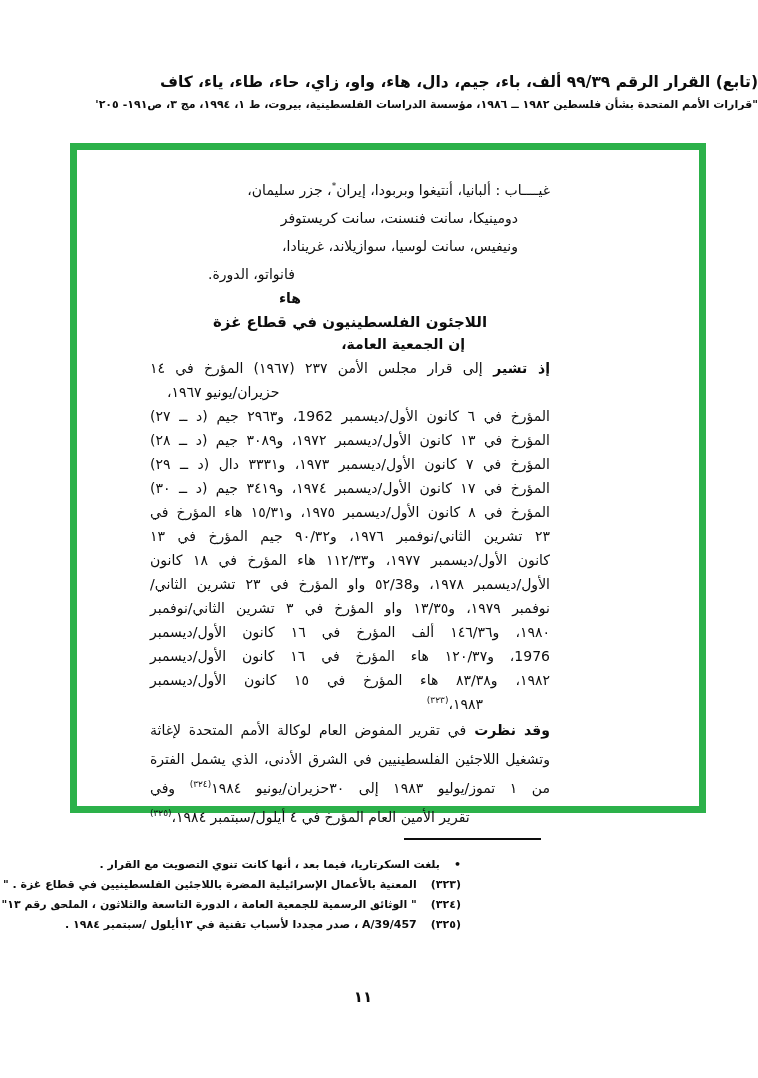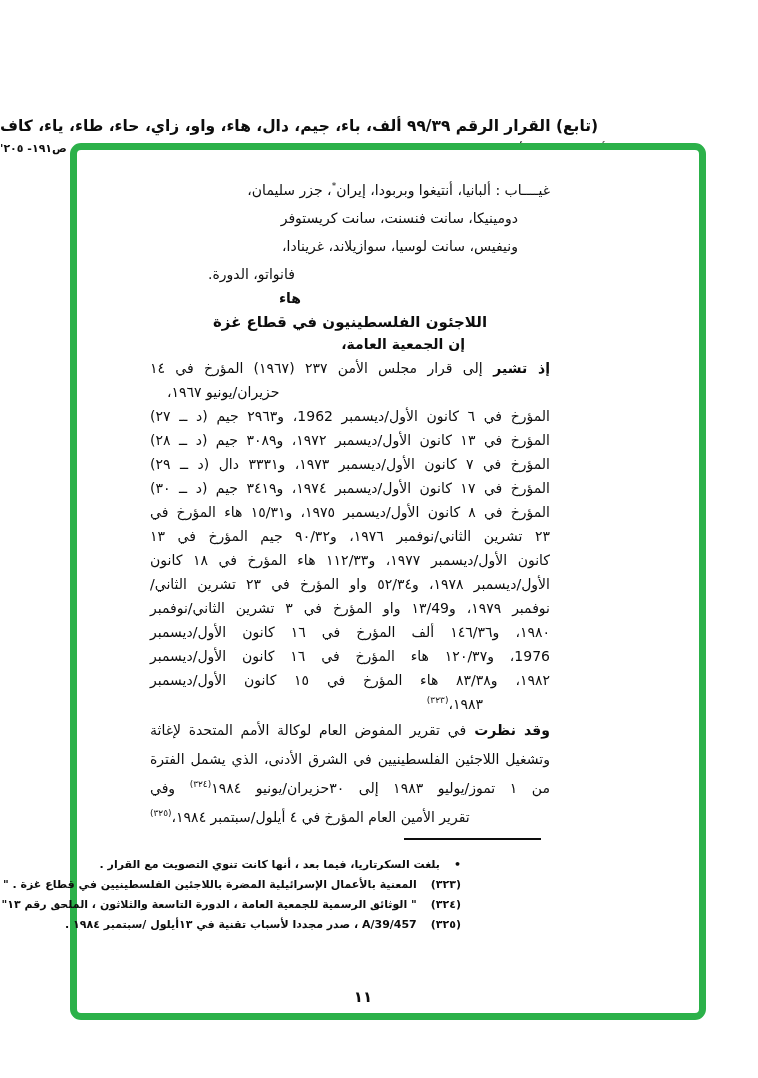--- a/index.html
+++ b/index.html
@@ -1,27 +1,27 @@
 <!DOCTYPE html>
 <html lang="ar"><head>
 <meta charset="utf-8">
 <style>
   html,body{margin:0;padding:0;}
   body{
     width:758px;height:1078px;position:relative;background:#ffffff;
     font-family:"DejaVu Sans",sans-serif;color:#0d0d0d;overflow:hidden;
   }
   
-  .pg-header{position:absolute;left:0;top:70px;width:758px;direction:rtl;text-align:left;margin-top:44px;}
+  .pg-header{position:absolute;left:0;top:70px;width:758px;direction:rtl;text-align:right;}
   .hdr1{font-size:15.5px;font-weight:bold;line-height:24px;}
   .hdr2{font-size:11px;font-weight:bold;line-height:18px;margin-top:2px;}
   
   .frame{
-    position:absolute;left:70px;top:143px;width:636px;height:877px;
-    border:7px solid #2cb14a;border-radius:11px;box-sizing:border-box;background:#fff;
+    position:absolute;left:70px;top:143px;width:636px;height:670px;
+    border:7px solid #2cb14a;border-radius:0;box-sizing:border-box;background:#fff;
   }
   
   .doc-col{direction:rtl;padding:26px 149px 0 73px;font-size:14px;}
   .line{display:block;}
   .a-r{text-align:right;}
   .a-l{text-align:left;}
   .a-j{text-align:justify;text-align-last:justify;}
   .absent-block .line{line-height:28px;}
   .preamble{}
   .preamble .line{line-height:24px;}
@@ -66,22 +66,22 @@
         <div class="line a-r" style="margin-right: 85px;"><b>إن الجمعية العامة،</b></div>
         <div class="line a-j"><b>إذ تشير </b><span>إلى قرار مجلس الأمن ٢٣٧ (١٩٦٧) المؤرخ في ١٤</span></div>
         <div class="line a-l" style="margin-left: 17px;"><span>حزيران/يونيو ١٩٦٧،</span></div>
         <div class="line a-j"><span>المؤرخ في ٦ كانون الأول/ديسمبر 1962، و٢٩٦٣ جيم (د ــ ٢٧)</span></div>
         <div class="line a-j"><span>المؤرخ في ١٣ كانون الأول/ديسمبر ١٩٧٢، و٣٠٨٩ جيم (د ــ ٢٨)</span></div>
         <div class="line a-j"><span>المؤرخ في ٧ كانون الأول/ديسمبر ١٩٧٣، و٣٣٣١ دال (د ــ ٢٩)</span></div>
         <div class="line a-j"><span>المؤرخ في ١٧ كانون الأول/ديسمبر ١٩٧٤، و٣٤١٩ جيم (د ــ ٣٠)</span></div>
         <div class="line a-j"><span>المؤرخ في ٨ كانون الأول/ديسمبر ١٩٧٥، و١٥/٣١ هاء المؤرخ في</span></div>
         <div class="line a-j"><span>٢٣ تشرين الثاني/نوفمبر ١٩٧٦، و٩٠/٣٢ جيم المؤرخ في ١٣</span></div>
         <div class="line a-j"><span>كانون الأول/ديسمبر ١٩٧٧، و١١٢/٣٣ هاء المؤرخ في ١٨ كانون</span></div>
-        <div class="line a-j"><span>الأول/ديسمبر ١٩٧٨، و٥٢/٣٤ واو المؤرخ في ٢٣ تشرين الثاني/</span></div>
-        <div class="line a-j"><span>نوفمبر ١٩٧٩، و١٣/49 واو المؤرخ في ٣ تشرين الثاني/نوفمبر</span></div>
+        <div class="line a-j"><span>الأول/ديسمبر ١٩٧٨، و٥٢/38 واو المؤرخ في ٢٣ تشرين الثاني/</span></div>
+        <div class="line a-j"><span>نوفمبر ١٩٧٩، و١٣/٣٥ واو المؤرخ في ٣ تشرين الثاني/نوفمبر</span></div>
         <div class="line a-j"><span>١٩٨٠، و١٤٦/٣٦ ألف المؤرخ في ١٦ كانون الأول/ديسمبر</span></div>
         <div class="line a-j"><span>1976، و١٢٠/٣٧ هاء المؤرخ في ١٦ كانون الأول/ديسمبر</span></div>
         <div class="line a-j"><span>١٩٨٢، و٨٣/٣٨ هاء المؤرخ في ١٥ كانون الأول/ديسمبر</span></div>
         <div class="line a-r" style="margin-right: 67px;"><span>١٩٨٣،</span><sup class="fnref">(٣٢٣)</sup></div>
       </div>
 
     <div class="considered">
         <div class="line a-j"><b>وقد نظرت </b><span>في تقرير المفوض العام لوكالة الأمم المتحدة لإغاثة</span></div>
         <div class="line a-j"><span>وتشغيل اللاجئين الفلسطينيين في الشرق الأدنى، الذي يشمل الفترة</span></div>
         <div class="line a-j"><span>من ١ تموز/يوليو ١٩٨٣ إلى ٣٠حزيران/يونيو ١٩٨٤</span><sup class="fnref">(٣٢٤)</sup><span> وفي</span></div>

